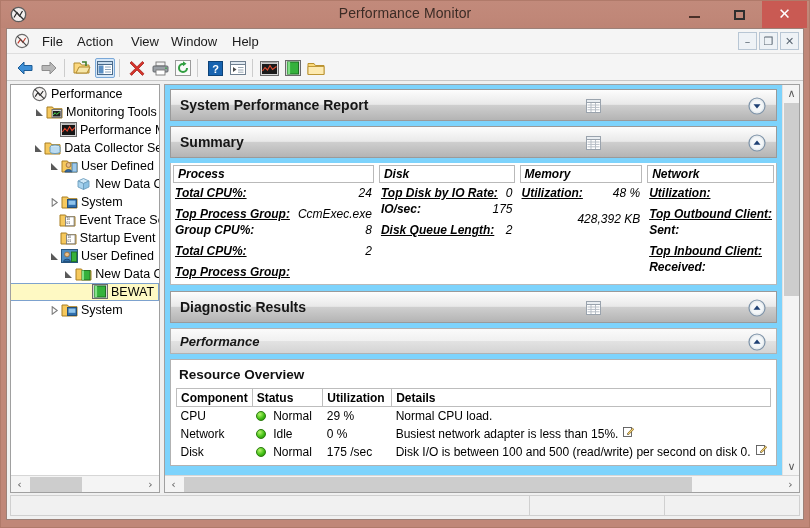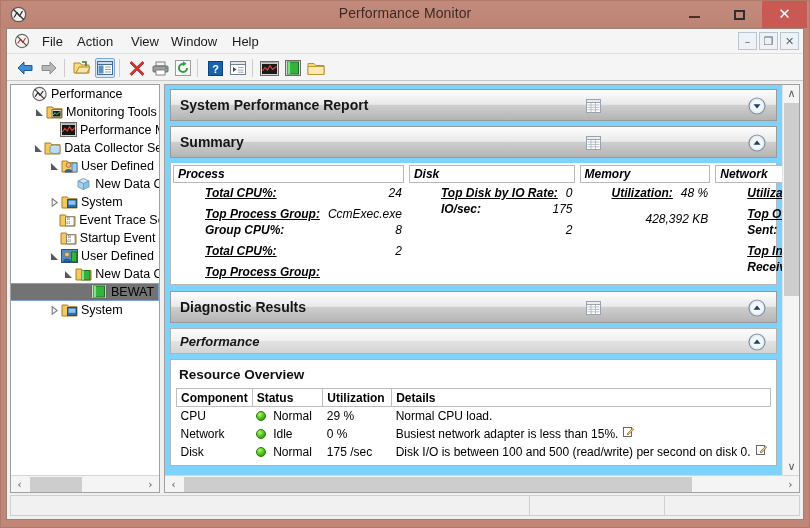--- a/index.html
+++ b/index.html
@@ -108,22 +108,22 @@
   }
   .tnode .tw { flex: 0 0 auto; }
   .exp {
     width: 14px; height: 18px; display: inline-flex;
     align-items: center; justify-content: center;
   }
   .exp svg { display: block; }
   .ticon { width: 17px; height: 16px; margin-right: 3px; flex: 0 0 auto; }
   .tlabel { overflow: hidden; }
   .tsel {
-    background: #737373; border: 1px solid #7da2ce;
-    margin-left: -2px; padding-left: 1px;
+    background: #fef9c3; border: 1px solid #7da2ce;
+    margin-left: -2px; padding-left: 1px; text-align: right;
   }
 
   
   .hscroll {
     position: absolute; left: 0; right: 0; bottom: 0; height: 17px;
     background: #f4f4f4; border-top: 1px solid #d6d6d6;
     display: flex; align-items: center;
   }
   .hs-arrow {
     width: 17px; height: 17px; display: flex; align-items: center; justify-content: center;
@@ -190,21 +190,21 @@
     margin-bottom: 6px;
   }
   .sum-col { flex: 1; padding: 0; position: relative; font-style: italic; }
   .sum-col + .sum-col { border-left: 1px solid #ffffff; }
   .sum-colhead {
     height: 18px; border: 1px solid #b9b9b9; margin: 2px 2px 1px 2px;
     display: flex; align-items: center; padding-left: 4px;
     font-size: 12px; font-weight: bold; color: #000;
     background: #fff;
   }
-  .sum-rows { padding: 1px 4px 4px 4px; margin-left: 30px; }
+  .sum-rows { padding: 1px 4px 4px 4px; }
   .sum-row { display: flex; font-size: 12px; line-height: 16px; color: #000; }
   .sum-row .k { white-space: nowrap; }
   .sum-row .k.u { text-decoration: underline; font-weight: bold; }
   .sum-row .k.b { font-weight: bold; }
   .sum-row .v { margin-left: auto; padding-left: 8px; white-space: nowrap; }
   .sum-row.gap { height: 5px; }
 
   
   .ro-panel {
     border: 1px solid #b2b2b2;
@@ -662,20 +662,21 @@
                 <div class="sum-row">
                   <span class="k u">Top Disk by IO Rate:</span>
                   <span class="v">0</span>
                 </div>
                 <div class="sum-row">
                   <span class="k b">IO/sec:</span>
                   <span class="v">175</span>
                 </div>
                 <div class="sum-row gap"></div>
                 <div class="sum-row">
+                  <span class="k u">Disk Queue Length:</span>
                   <span class="v">2</span>
                 </div>
               </div>
             </div>
             <div class="sum-col">
               <div class="sum-colhead">Memory</div>
               <div class="sum-rows">
                 <div class="sum-row">
                   <span class="k u">Utilization:</span>
                   <span class="v">48 %</span>

